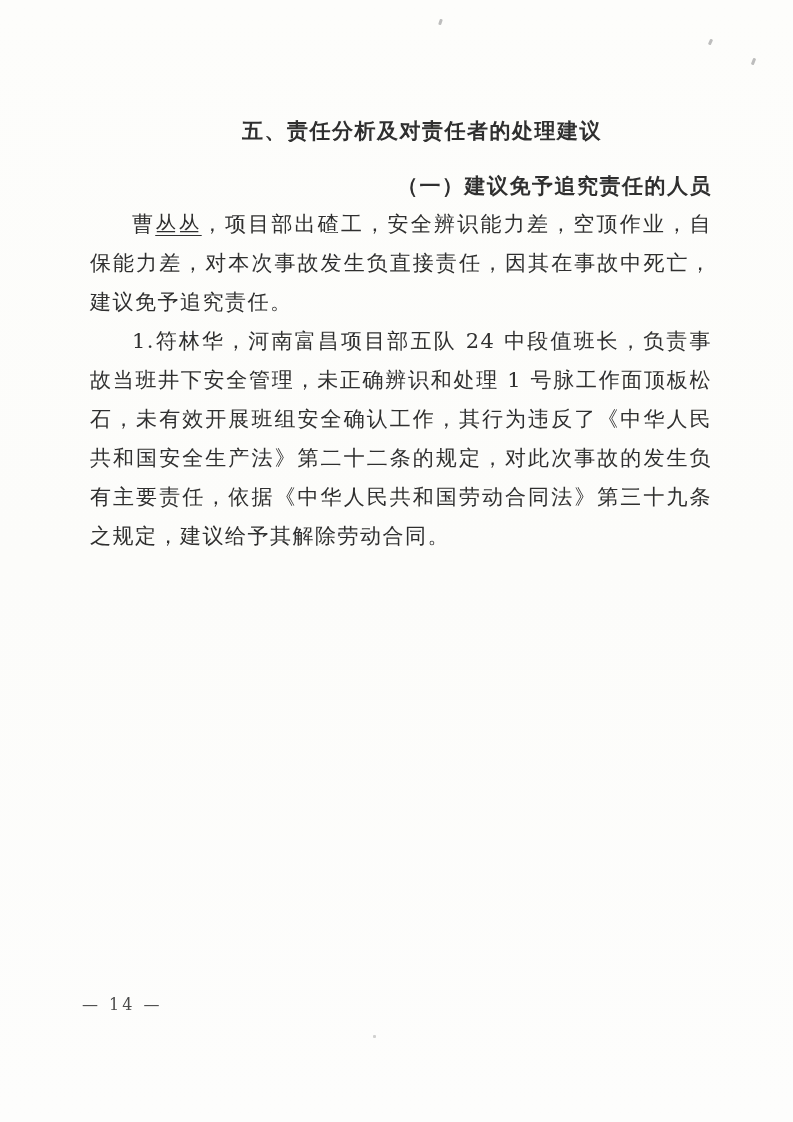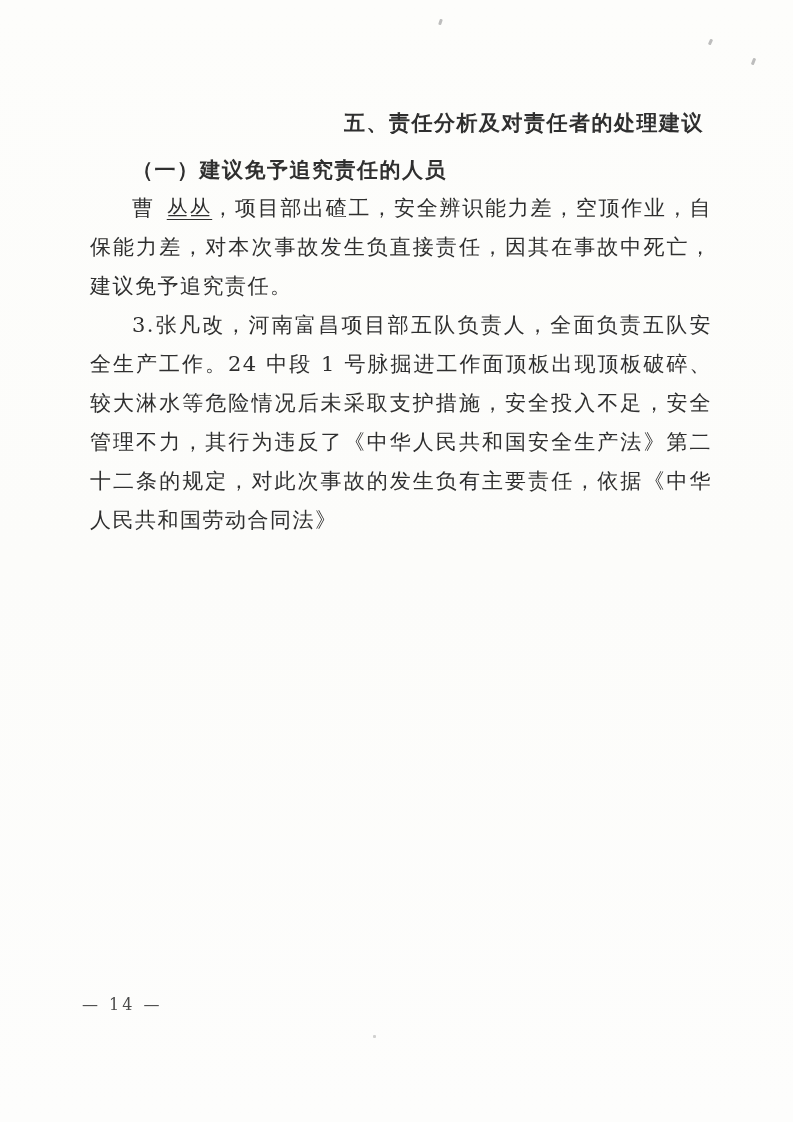--- a/index.html
+++ b/index.html
@@ -27,38 +27,37 @@
     color: #2f2f2f;
     font-size: 21px;
     line-height: 39px;
     letter-spacing: 1.5px;
     text-align: justify;
     text-justify: inter-ideograph;
   }
   .heading {
     text-indent: 2em;
     font-weight: 600;
-    margin: 8px;
-    text-align: right;
+    margin: 16px;
+    text-align: center;
   }
   .sub-title {
     text-indent: 2em;
     font-weight: 600;
     margin: 0;
-    text-align: left;
+    text-align: right;
   }
   .para {
     text-indent: 2em;
     margin: 0;
   }
   .name-underline {
     text-decoration: underline;
     text-underline-offset: 4px;
     text-decoration-thickness: 1px;
-    margin-left: 12px;
   }
   .page-number {
     position: absolute;
     top: 995px;
     left: 82px;
     font-size: 16px;
     letter-spacing: 3px;
     color: #4a4a4a;
     font-family: "DejaVu Serif", "Liberation Serif", serif;
   }
@@ -80,23 +79,23 @@
 
   <div class="doc-text">
 
     <p class="heading">五、责任分析及对责任者的处理建议</p>
 
     <p class="sub-title">（一）建议免予追究责任的人员</p>
 
     <p class="para"><span>曹</span><span class="name-underline">丛丛</span><span>，项目部出碴工，安全辨识能力差，空顶作业，自保能力差，对本次事故发生负直接责任，因其在事故中死亡，建议免予追究责任。</span></p>
 
 
+    <p class="para">1.符林华，河南富昌项目部五队 24 中段值班长，负责事故当班井下安全管理，未正确辨识和处理 1 号脉工作面顶板松石，未有效开展班组安全确认工作，其行为违反了《中华人民共和国安全生产法》第二十二条的规定，对此次事故的发生负有主要责任，依据《中华人民共和国劳动合同法》第三十九条之规定，建议给予其解除劳动合同。</p>
 
 
-    <p class="para">3.张凡改，河南富昌项目部五队负责人，全面负责五队安全生产工作。24 中段 1 号脉掘进工作面顶板出现顶板破碎、较大淋水等危险情况后未采取支护措施，安全投入不足，安全管理不力，其行为违反了《中华人民共和国安全生产法》第二十二条的规定，对此次事故的发生负有主要责任，依据《中华人民共和国劳动合同法》</p>
 
   </div>
 
   <div class="page-number">— 14 —</div>
 
   <div class="speck speck-1"></div>
   <div class="speck speck-2"></div>
   <div class="speck speck-3"></div>
   <div class="speck speck-4"></div>
 

